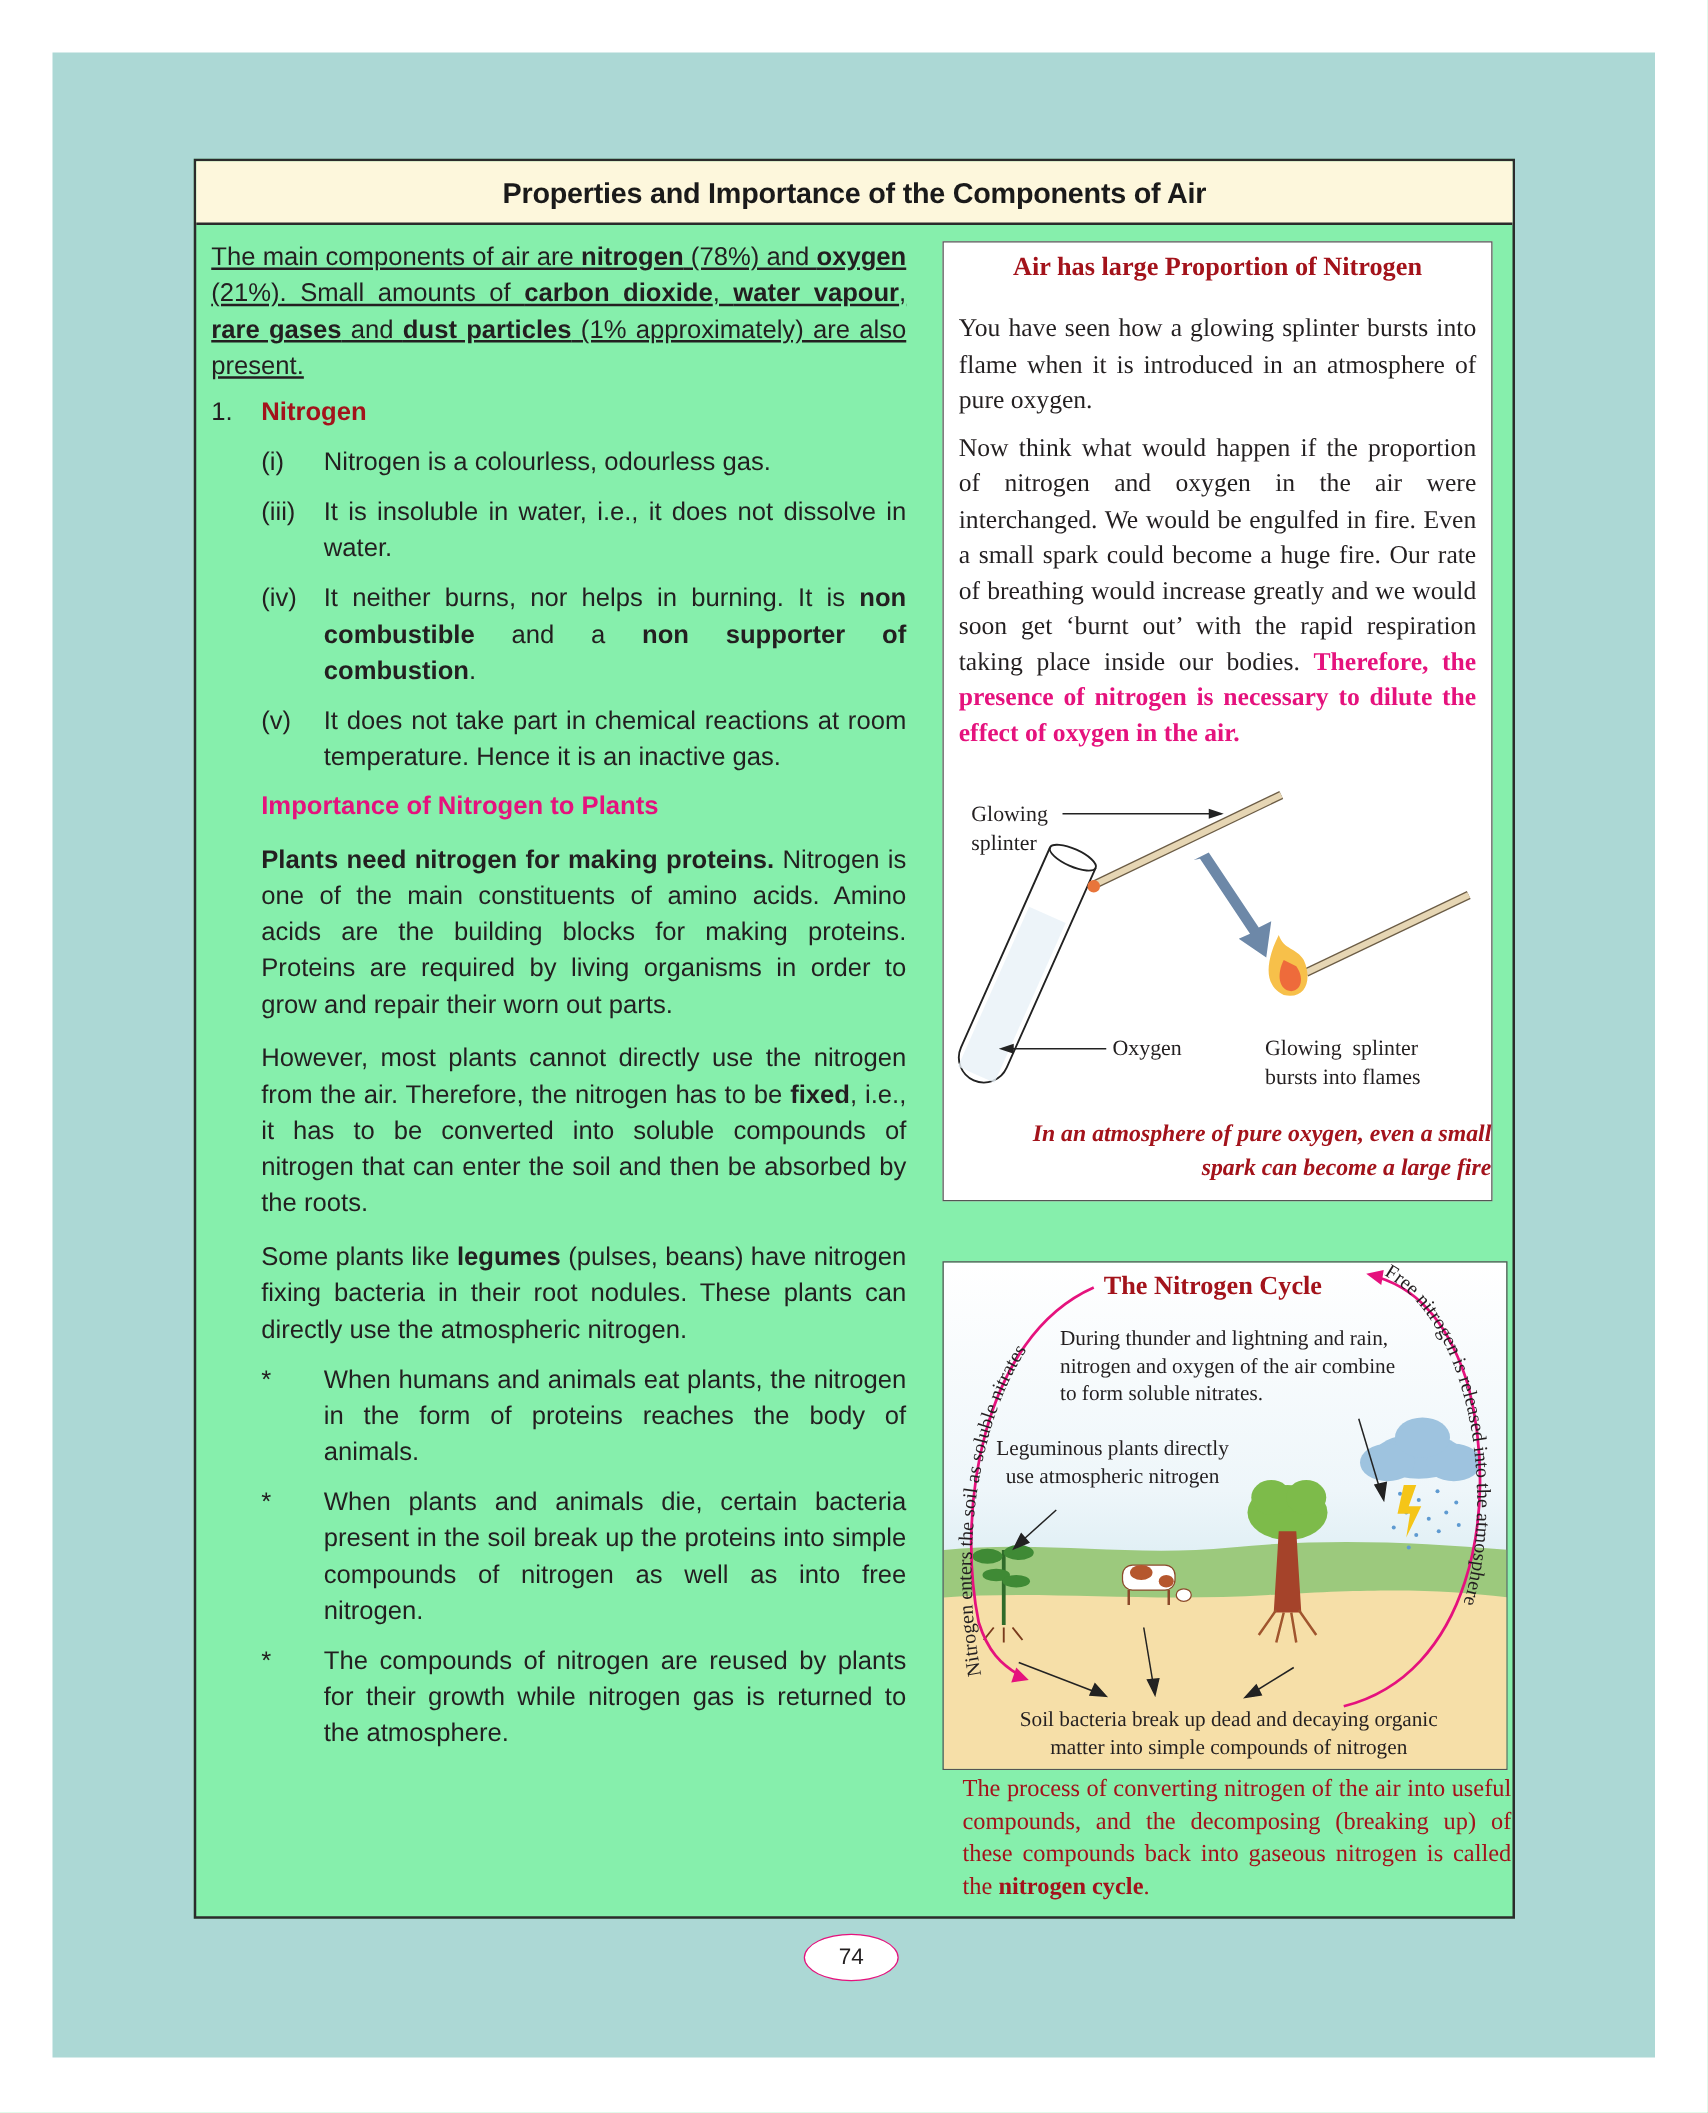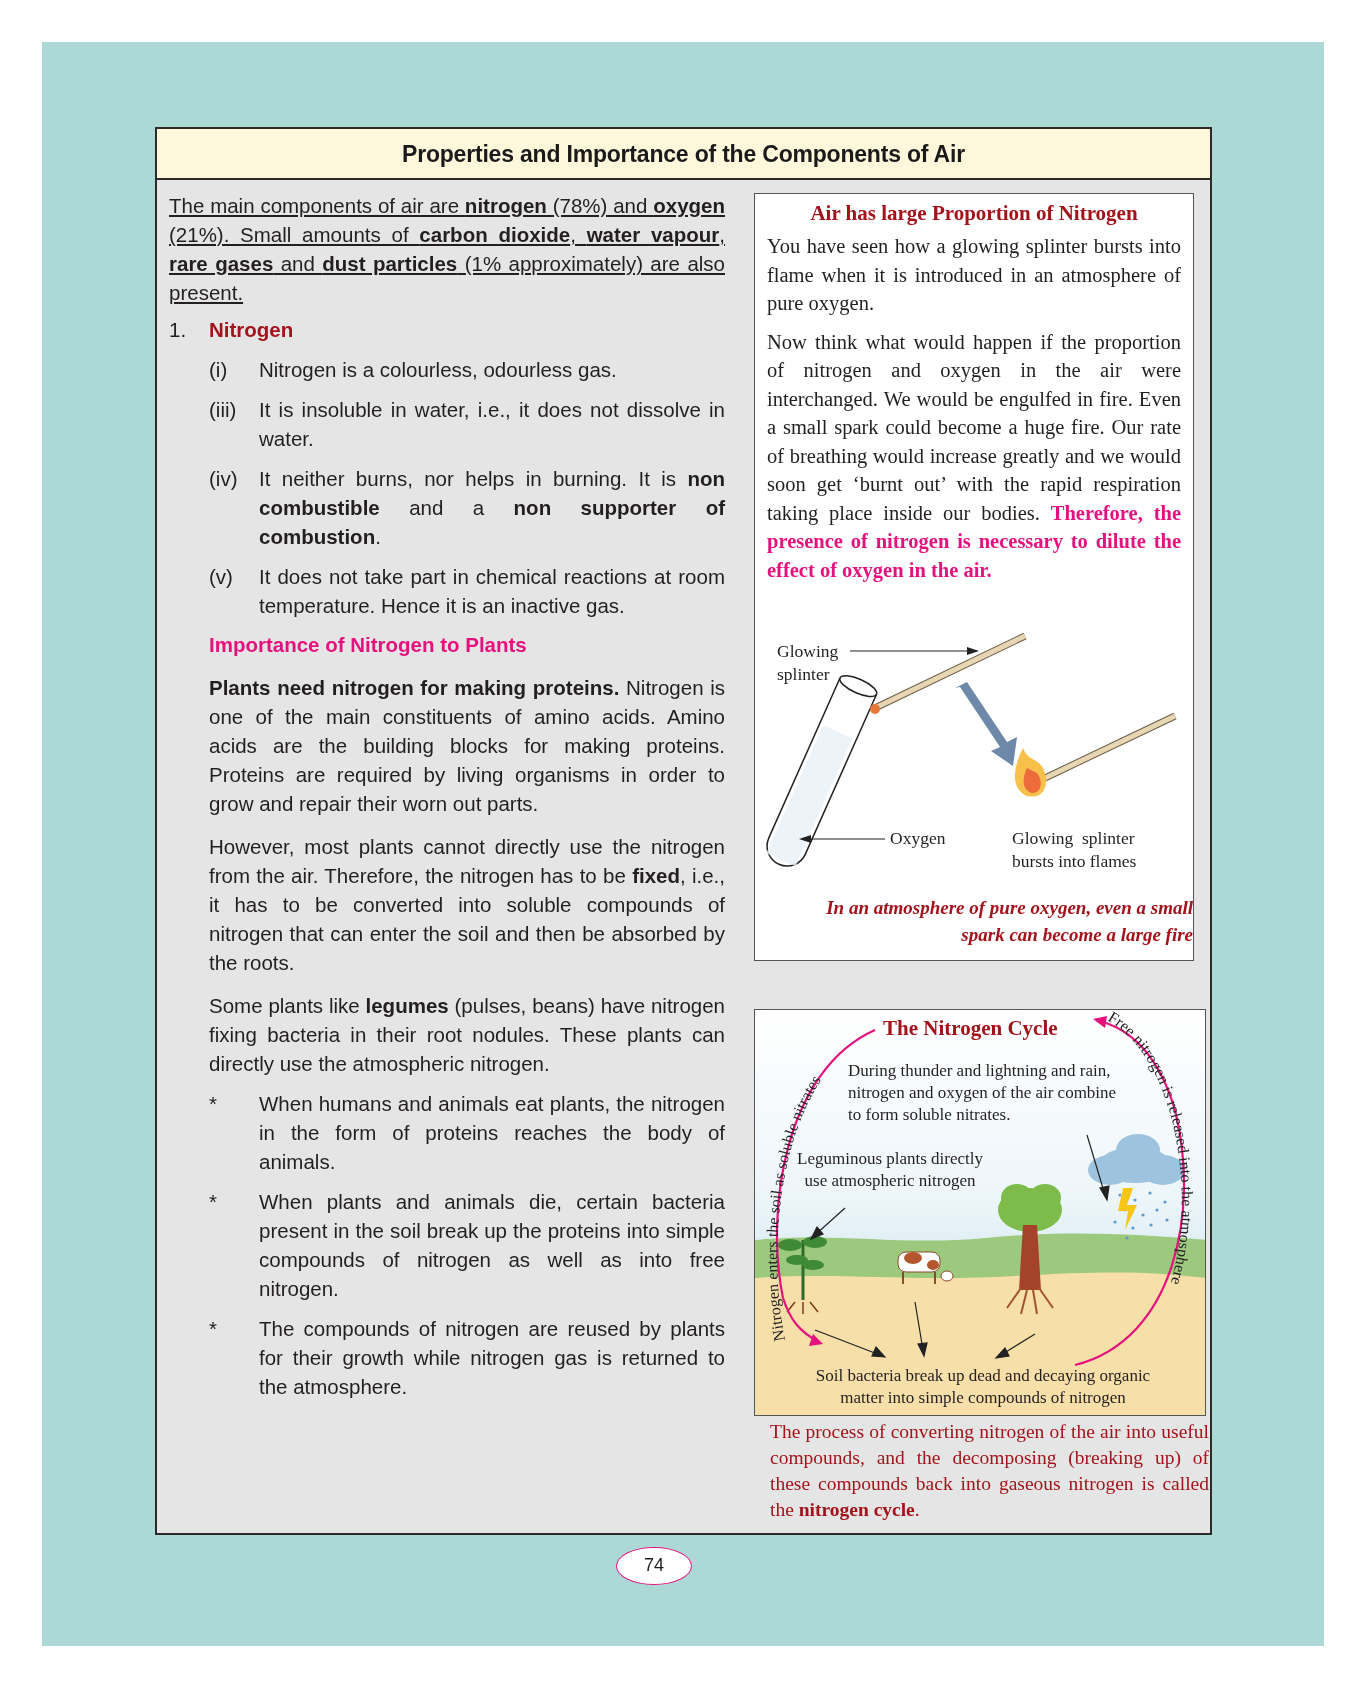--- a/index.html
+++ b/index.html
@@ -1,21 +1,21 @@
 <!DOCTYPE html>
 <html><head>
 <meta charset="utf-8">
 <style>
   * { box-sizing: border-box; margin: 0; padding: 0; }
   html, body { width: 1366px; height: 1690px; background: #ffffff; overflow: hidden; }
   body { position: relative; font-family: "Liberation Sans", sans-serif; color: #231f20; }
 
   .teal-bg { position: absolute; left: 42px; top: 42px; width: 1282px; height: 1604px; background: #acd8d5; }
 
-  .main-box { position: absolute; left: 155px; top: 127px; width: 1057px; height: 1408px; background: #e5e5e5; border: 2px solid #2b2b2b; }
+  .main-box { position: absolute; left: 155px; top: 127px; width: 1057px; height: 1408px; background: #86efac; border: 2px solid #2b2b2b; }
   .title-bar { position: absolute; left: 0; top: 0; width: 100%; height: 51px; background: #fdf7dc; border-bottom: 2px solid #2b2b2b; text-align: center; }
   .title-bar h1 { font-family: "Liberation Sans", sans-serif; font-size: 23px; font-weight: bold; line-height: 51px; color: #1a1a1a; letter-spacing: -0.2px; }
 
   
   .left-col { position: absolute; left: 12px; top: 62px; width: 556px; font-size: 20.5px; line-height: 29px; color: #231f20; }
   .left-col b { font-weight: bold; }
   .para { text-align: justify; text-decoration: underline; }
   .num-head { display: flex; margin-top: 8px; }
   .num-head .num { width: 40px; }
   .num-head .ttl { color: #a3131b; font-weight: bold; }
@@ -25,36 +25,36 @@
   .indent-block { margin-left: 40px; }
   .pink-head { color: #e5127d; font-weight: bold; margin-top: 10px; }
   .indent-para { margin-top: 14px; text-align: justify; }
   .bullet { display: flex; margin-left: 40px; margin-top: 11px; }
   .bullet .star { width: 50px; flex-shrink: 0; }
   .bullet .txt { flex: 1; text-align: justify; }
 
   
   .side-box { position: absolute; left: 597px; top: 64px; width: 440px; height: 768px; border: 1.5px solid #555; background: #fff; }
   .side-box .sb-title { font-family: "Liberation Serif", serif; font-weight: bold; font-size: 21px; color: #a3131b; text-align: center; margin-top: 7px; }
-  .side-box .sb-para { font-family: "Liberation Serif", serif; font-size: 20.5px; line-height: 28.5px; color: #231f20; text-align: justify; padding: 0 12px; margin-top: 6px; }
+  .side-box .sb-para { font-family: "Liberation Serif", serif; font-size: 20.5px; line-height: 28.5px; color: #231f20; text-align: justify; padding: 0 12px; margin-top: 23px; }
   .side-box .sb-para + .sb-para { margin-top: 10px; }
   .side-box .emph { color: #e5127d; font-weight: bold; }
   .diagram1 { position: absolute; left: 0; top: 424px; width: 437px; height: 260px; }
   .diag-label { position: absolute; font-family: "Liberation Serif", serif; font-size: 17.5px; line-height: 23px; color: #231f20; }
   .sb-caption { position: absolute; left: 0; top: 700px; width: 100%; text-align: right; font-family: "Liberation Serif", serif; font-weight: bold; font-style: italic; font-size: 19px; line-height: 27px; color: #a3131b; }
 
   
   .cycle-box { position: absolute; left: 597px; top: 880px; width: 452px; height: 407px; border: 1.5px solid #555; overflow: hidden; background: linear-gradient(#ffffff 0%, #eef6fa 45%, #dcedf3 62%); }
   .cycle-svg { position: absolute; left: 0; top: 0; }
   .cycle-title { position: absolute; left: 128px; top: 6px; font-family: "Liberation Serif", serif; font-weight: bold; font-size: 21px; color: #a3131b; }
   .cyc-text { position: absolute; font-family: "Liberation Serif", serif; font-size: 17px; line-height: 22px; color: #231f20; }
   .cycle-caption { position: absolute; left: 597px; top: 1290px; width: 455px; font-family: "Liberation Serif", serif; font-size: 19.5px; line-height: 26px; color: #a3131b; text-align: justify; padding-left: 16px; }
   .cycle-caption b { font-weight: bold; }
 
-  .page-num { position: absolute; left: 616px; top: 1547px; width: 76px; height: 38px; border: 1.5px solid #e5127d; border-radius: 50%; background: #fff; text-align: center; font-family: "Liberation Sans", sans-serif; font-size: 18px; line-height: 35px; color: #231f20; }
+  .page-num { position: absolute; left: 643px; top: 1547px; width: 76px; height: 38px; border: 1.5px solid #e5127d; border-radius: 50%; background: #fff; text-align: center; font-family: "Liberation Sans", sans-serif; font-size: 18px; line-height: 35px; color: #231f20; }
 </style>
 </head>
 <body>
 
 <div class="teal-bg"></div>
 
 <div class="main-box">
   <div class="title-bar">
     <h1>Properties and Importance of the Components of Air</h1>
   </div>

